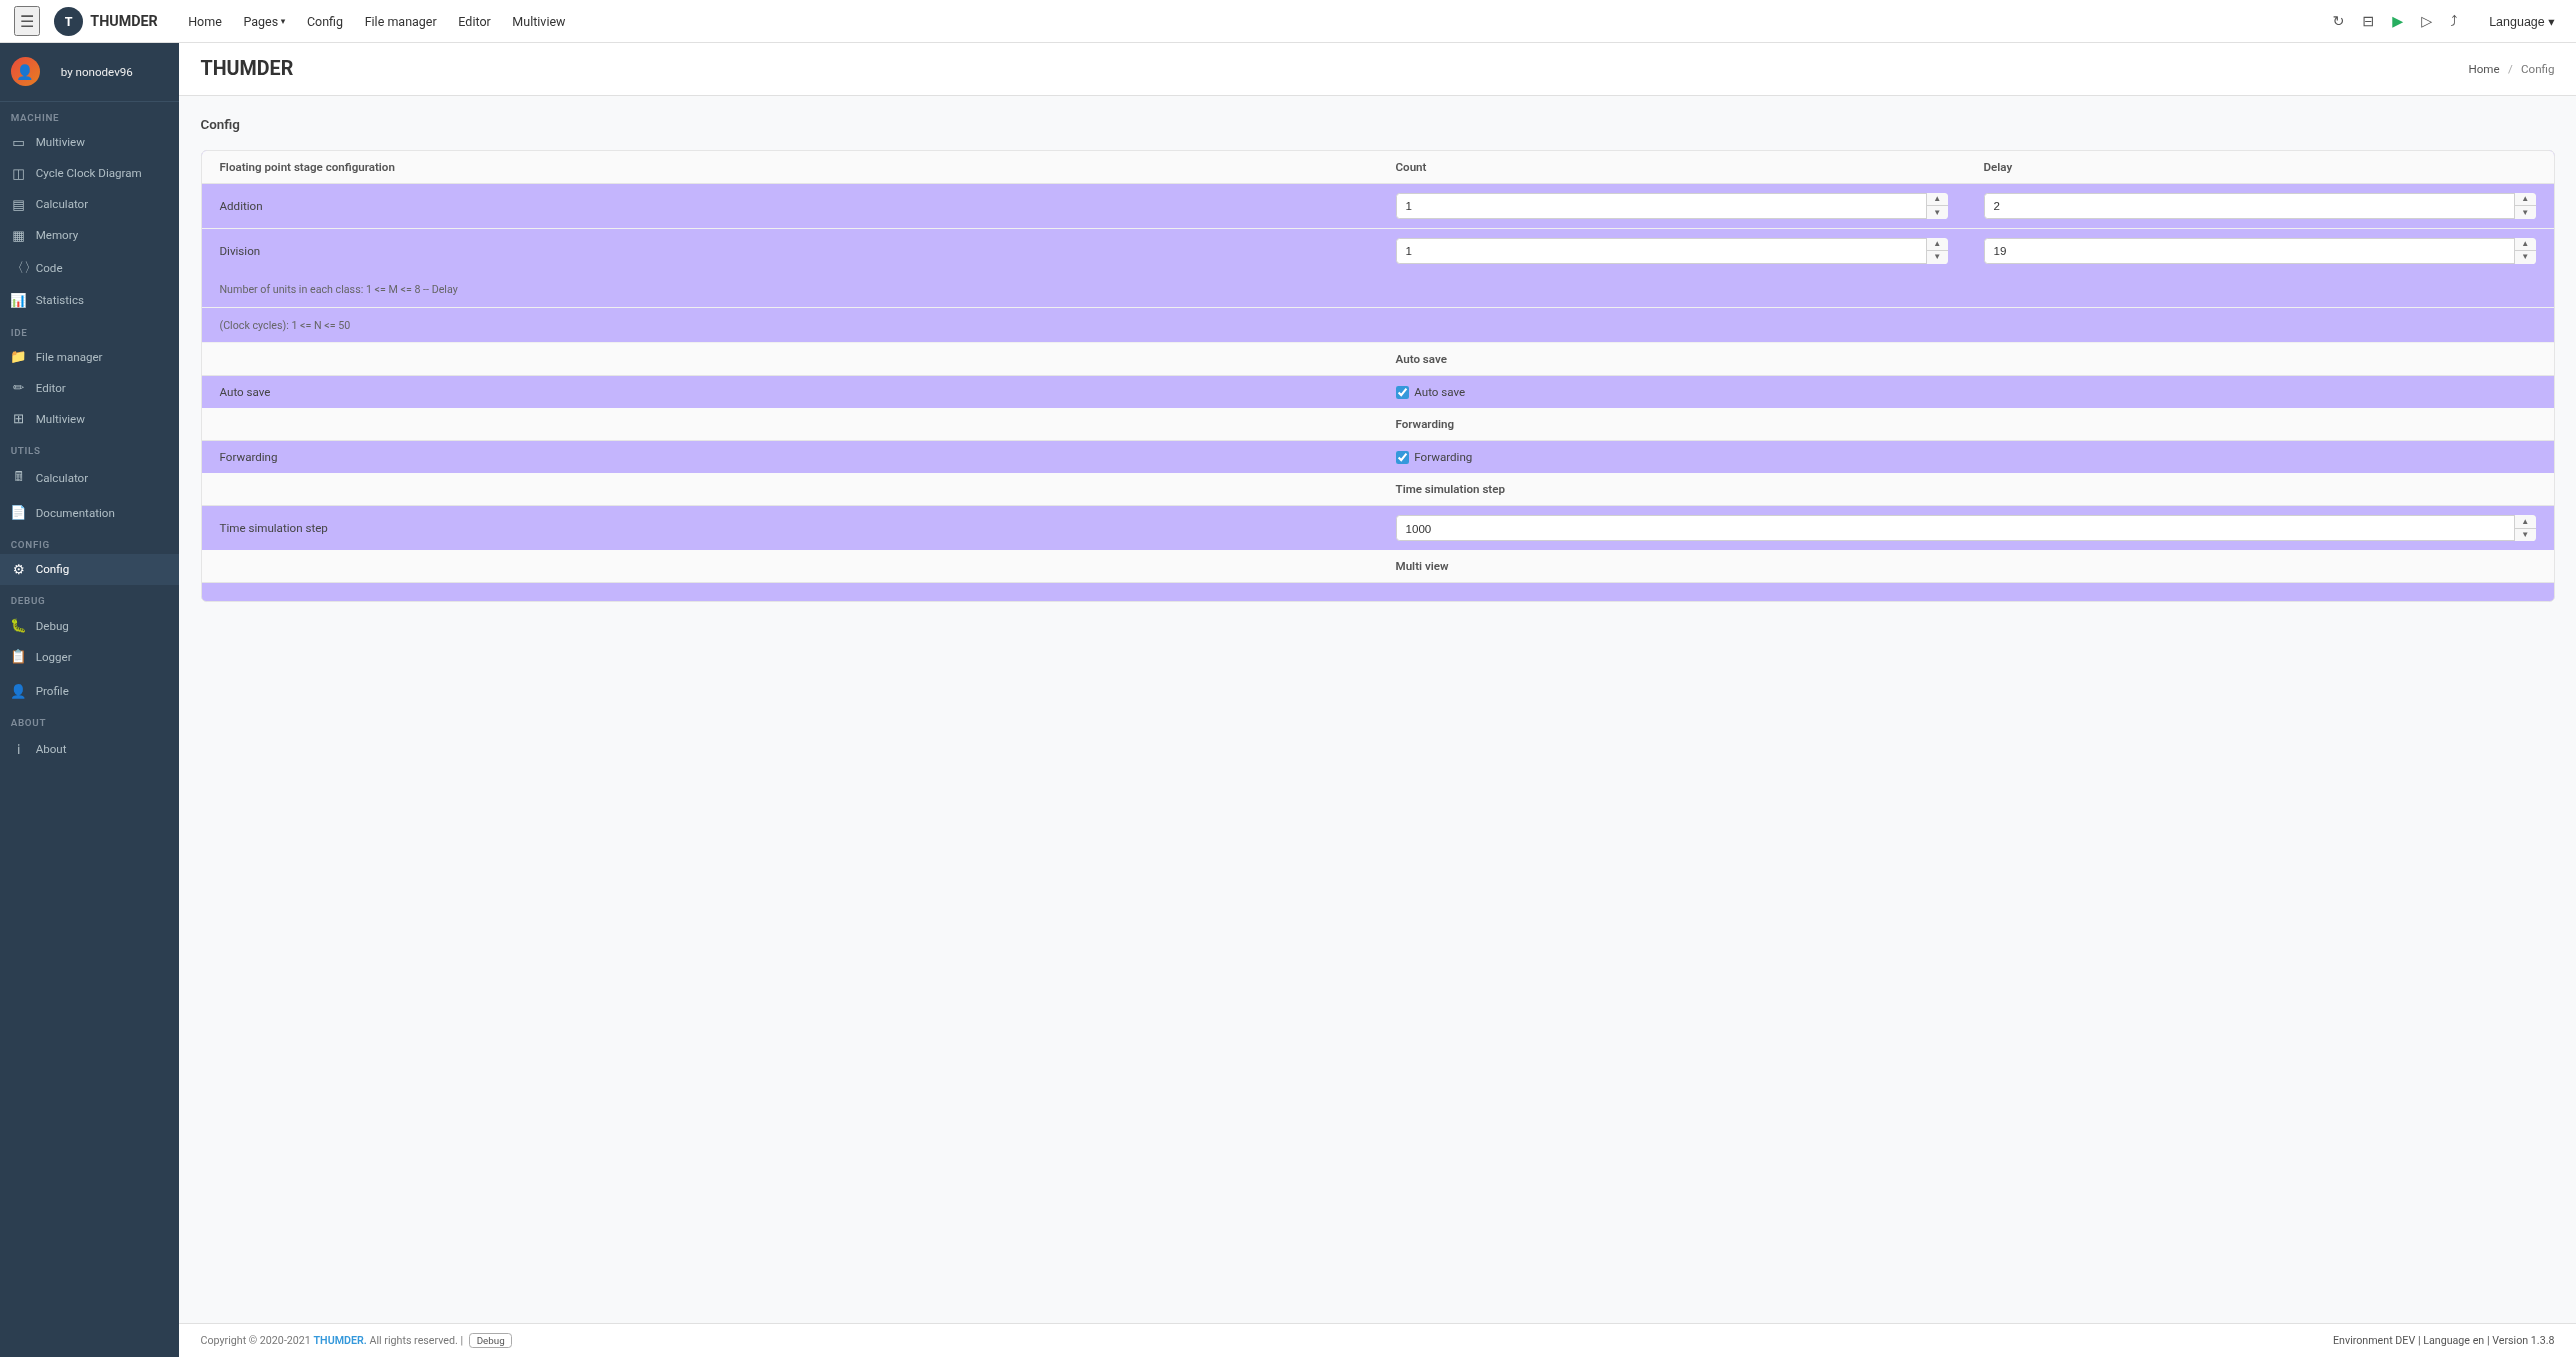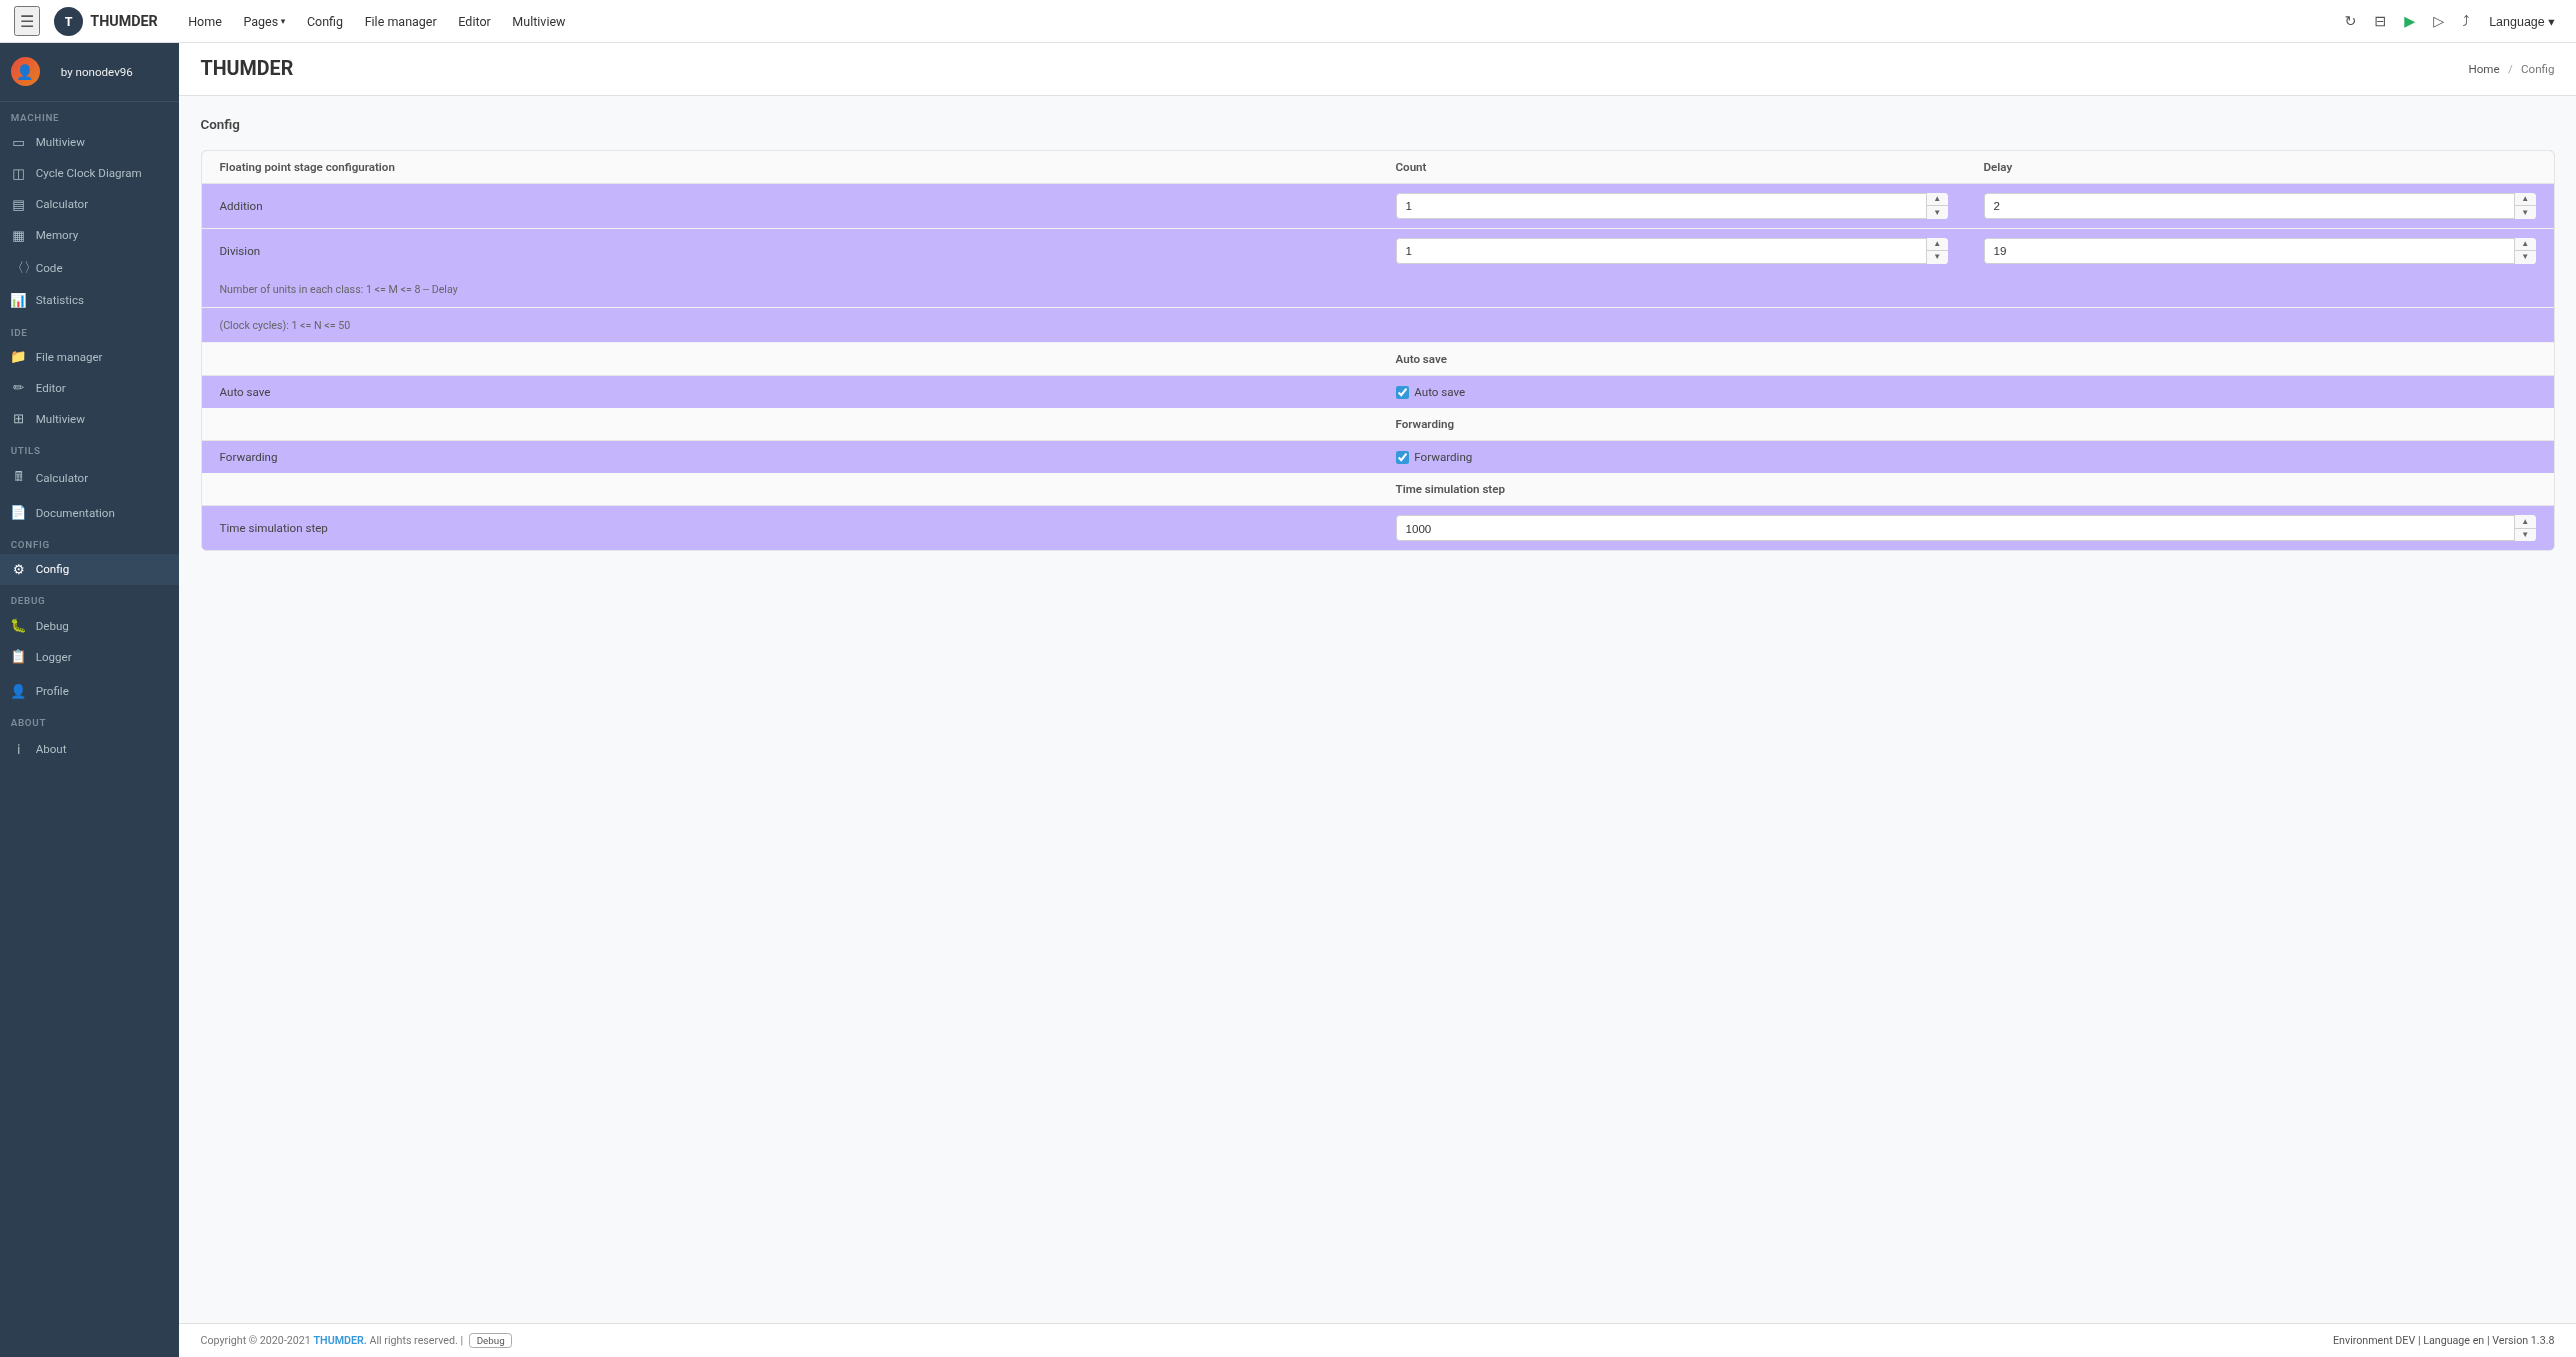--- a/index.html
+++ b/index.html
@@ -67,21 +67,21 @@
       margin-left: auto;
     }
     .navbar-icon-btn {
       background: none; border: none; cursor: pointer;
       color: #555; font-size: 14.3px; padding: 3.6px 5.4px;
       border-radius: 3.6px;
     }
     .lang-btn {
       background: none; border: none; cursor: pointer;
       color: #333; font-size: 12.5px; padding: 3.6px 7.2px;
-      border-radius: 3.6px; display: flex; align-items: center; gap: 3.6px;
+      border-radius: 3.6px; display: flex; align-items: center; gap: 3.6px; margin-left: 12px;
     }
 
     
     .app-body {
       display: flex;
       flex: 1;
       overflow: hidden;
     }
 
     
@@ -556,20 +556,34 @@
                   <div class="spin-buttons">
                     <button class="spin-btn">▲</button>
                     <button class="spin-btn">▼</button>
                   </div>
                 </div>
               </td>
             </tr>
           </tbody>
         </table>
 
+        <table class="fp-table">
+          <thead>
+            <tr>
+              <th></th>
+              <th colspan="2">Multi view</th>
+            </tr>
+          </thead>
+          <tbody>
+            <tr>
+              <td></td>
+              <td colspan="2"></td>
+            </tr>
+          </tbody>
+        </table>
 
       </div>
     </div>
 
     <div class="footer">
       <div>
         <span>Copyright © 2020-2021</span>
         <span class="footer-brand"> </span><span class="footer-brand">THUMDER.</span>
         <span>All rights reserved.</span>
         <span> | </span>

